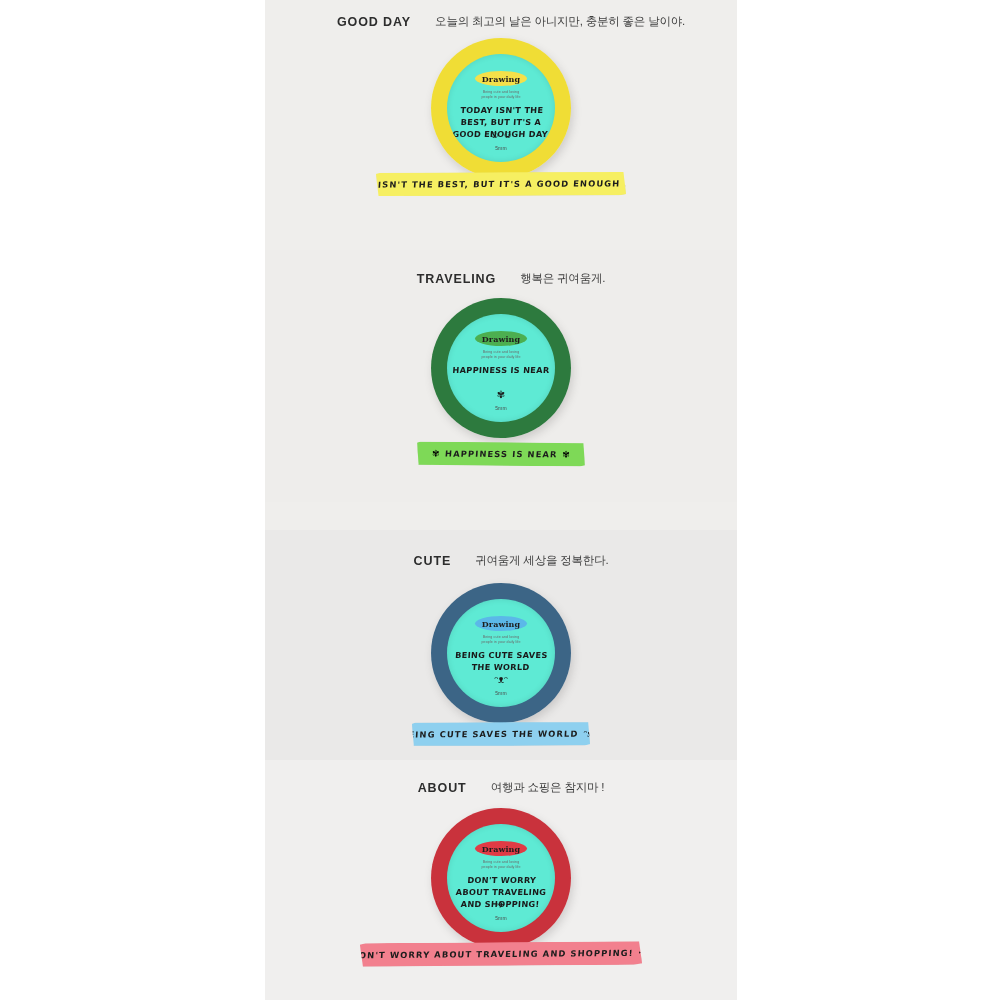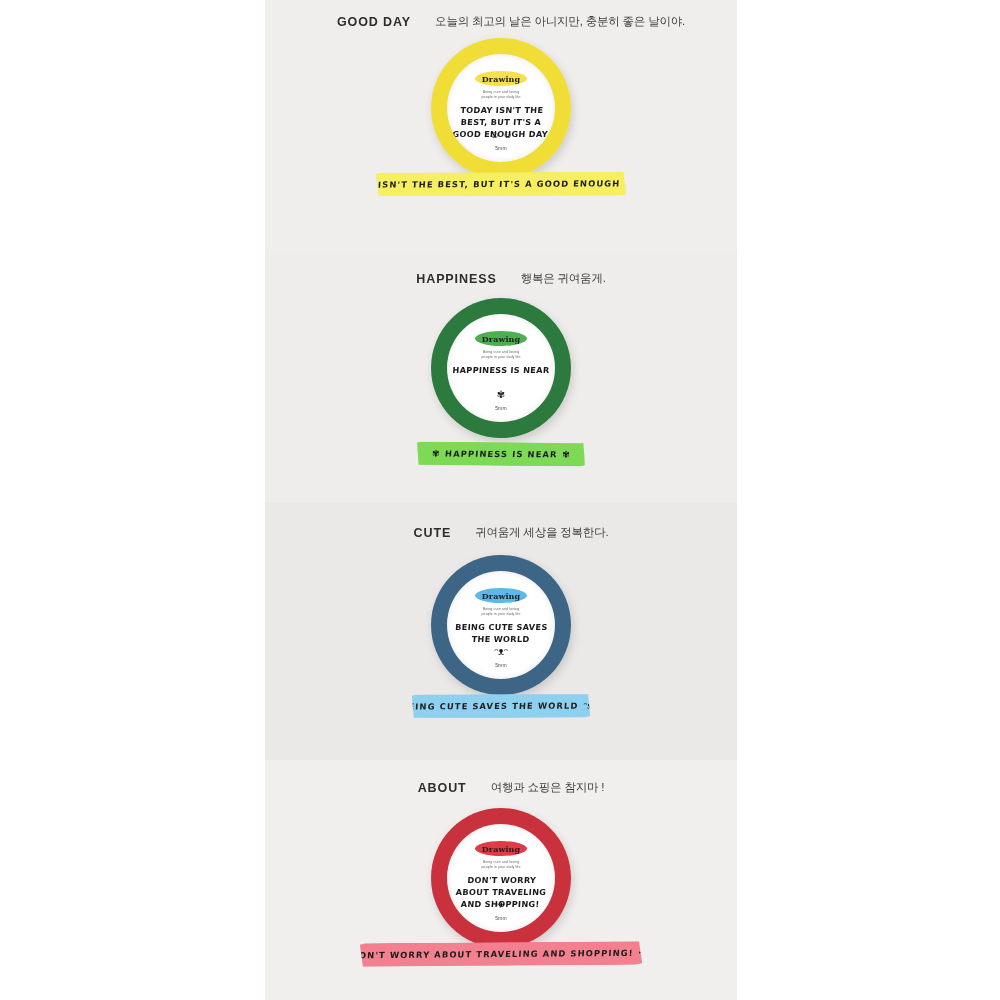--- a/index.html
+++ b/index.html
@@ -34,21 +34,21 @@
   }
 
   .section {
     position: absolute;
     left: 0;
     width: 472px;
     box-sizing: border-box;
   }
   .sec-good   { top: 0px;   height: 250px; background: #efeeec; }
   .sec-happy  { top: 250px; height: 252px; background: #eeedeb; }
-  .sec-cute   { top: 502px; height: 258px; background: #eae9e8; padding-left: 10px; }
+  .sec-cute   { top: 530px; height: 258px; background: #eae9e8; padding-left: 10px; }
   .sec-travel { top: 760px; height: 240px; background: #f0efee; }
 
   
   .heading {
     position: absolute;
     left: 0;
     width: 472px;
     text-align: center;
     white-space: nowrap;
   }
@@ -87,21 +87,21 @@
     position: absolute;
     inset: 0;
     border-radius: 50%;
     box-sizing: border-box;
   }
   .roll .face {
     position: absolute;
     left: 16px; top: 16px;
     right: 16px; bottom: 16px;
     border-radius: 50%;
-    background: #ffffff;
+    background: #5eead4;
     box-shadow: inset 0 0 6px rgba(0,0,0,0.10);
     overflow: hidden;
   }
   .brand-pill {
     position: absolute;
     left: 50%;
     top: 17px;
     transform: translateX(-50%);
     width: 52px;
     height: 15px;
@@ -209,21 +209,21 @@
       </div>
 
       <div class="strip" id="strip0" style="background: rgb(246, 239, 98); width: 250px; left: 111px; top: 172px; clip-path: polygon(0px 6%, 2% 0px, 99% 3%, 100% 94%, 97% 100%, 1% 97%); transform: rotate(-0.3deg);">
         <span class="txt">TODAY ISN'T THE BEST, BUT IT'S A GOOD ENOUGH DAY</span>
         <span class="ic">☺ ☺</span>
       </div>
     </div>
 
     <div class="section sec-happy">
       <div class="heading" style="top:19px;">
-        <span class="en">HAPPINESS</span><span class="ko">행복은 귀여움게.</span>
+        <span class="en">TRAVELING</span><span class="ko">행복은 귀여움게.</span>
       </div>
 
       <div class="roll-wrap" style="top:48px;">
         <div class="roll" id="roll1">
           <div class="rim" id="rim1" style="background: rgb(45, 122, 62); border-radius: 50%;"></div>
           <div class="face">
             <div class="brand-pill" id="pill1" style="background: rgb(76, 175, 80);">
               <span>Drawing</span>
             </div>
             <div class="face-sub">

